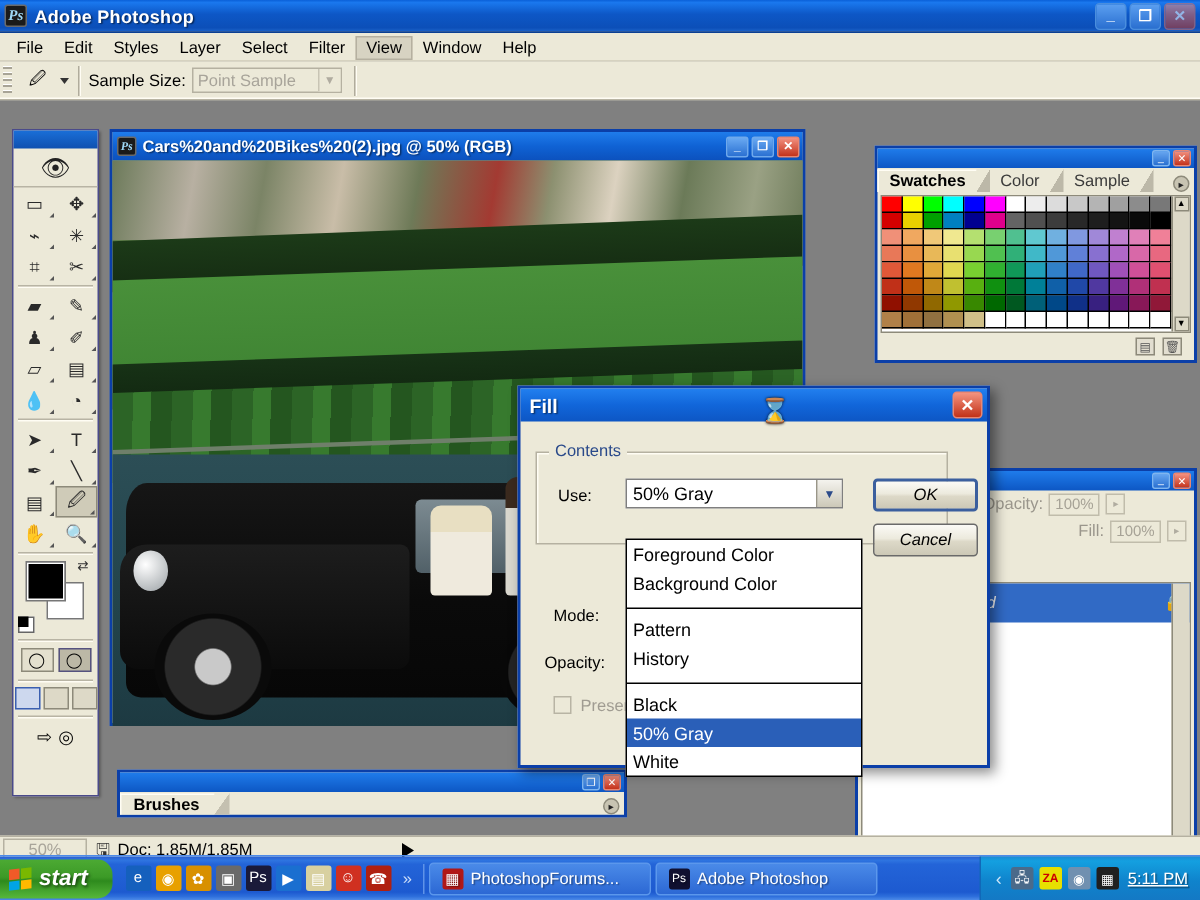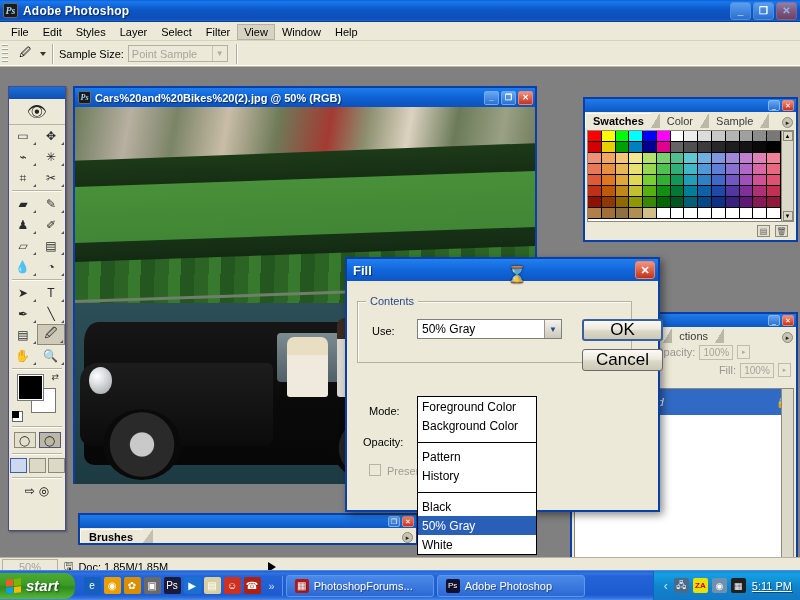--- a/index.html
+++ b/index.html
@@ -286,28 +286,28 @@
   .combo{
     position:absolute;height:20px;background:#fff;border:1px solid #7f7f7f;
     display:flex;align-items:center;padding-left:4px;font-size:12px;color:#000;
   }
   .combo .dropbtn{
     margin-left:auto;width:17px;height:18px;
     background:linear-gradient(to bottom,#f4f3ee,#ccc8b8);border-left:1px solid #9a9688;
     display:flex;align-items:center;justify-content:center;color:#2b4a8a;font-size:8px;
   }
   .dlg-btn{
-    position:absolute;width:81px;height:22px;border:1px solid #6a6a6a;border-radius:3px;
+    position:absolute;width:70px;height:22px;border:1px solid #6a6a6a;border-radius:3px;
     background:linear-gradient(to bottom,#fbfaf6 0%,#eceadd 45%,#ddd9c8 55%,#ccc8b6 100%);
-    font-size:17px;color:#000;display:flex;align-items:center;justify-content:center;
+    font-size:11px;color:#000;display:flex;align-items:center;justify-content:center;font-style:italic;
   }
   .dlg-btn.default{border:2px solid #3b5f9e;}
   #dropdown-list{
-    position:absolute;left:70px;top:78px;width:120px;
-    background:#fff;border:1px solid #000;z-index:40;font-size:12px;margin-top:37px;
+    position:absolute;left:70px;top:78px;width:158px;
+    background:#fff;border:1px solid #000;z-index:40;font-size:12px;
   }
   .dd-item{height:19px;display:flex;align-items:center;padding-left:4px;color:#000;}
   .dd-item.sel{background:#2a5fb8;color:#fff;}
   .dd-sep{height:1px;background:#000;margin:3px 0 0 0;}
   .dd-pad{height:4px;}
   .hourglass{
     position:absolute;left:163px;top:4px;width:14px;height:22px;z-index:50;
     display:flex;align-items:center;justify-content:center;font-size:16px;color:#fff;
     text-shadow:0 0 2px #000;
   }
@@ -604,29 +604,20 @@
       </div>
     </div>
 
     <div id="layers-palette">
       <div class="lp-title">
         <div class="bp-btns">
           <div class="bp-btn">_</div>
           <div class="bp-btn close">✕</div>
         </div>
       </div>
-      <div class="lp-tabrow">
-        <div class="sw-tab">s</div>
-        <div class="sw-slant"></div>
-        <div class="sw-tab">aths</div>
-        <div class="sw-slant"></div>
-        <div class="sw-tab">ctions</div>
-        <div class="sw-slant"></div>
-        <div class="bp-arrowbtn">▸</div>
-      </div>
       <div class="lp-row">
         <div class="lp-modecombo">
           <span>▼</span>
         </div>
         <span>Opacity:</span>
         <div class="lp-num">100%</div>
         <div class="lp-tiny">▸</div>
       </div>
       <div class="lp-row">
         <span>🔒</span>

